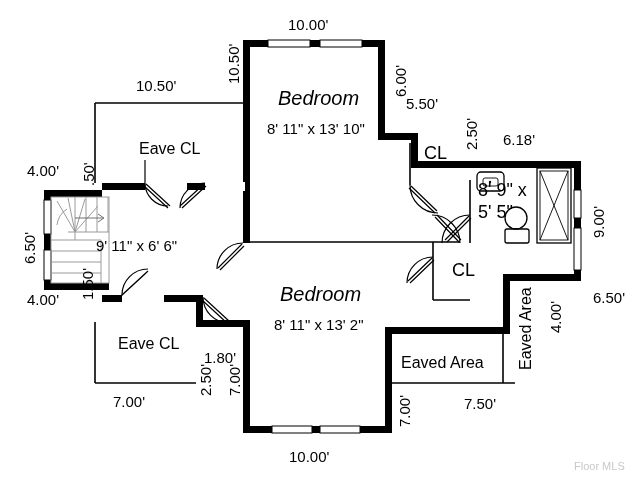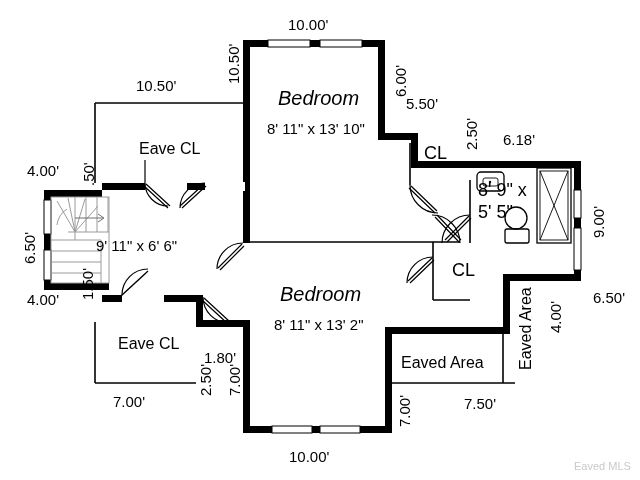--- a/index.html
+++ b/index.html
@@ -216,15 +216,15 @@
   <div class="lbl dim" style="left:27px;top:292px;">4.00'</div>
   <div class="lbl dim vert" style="left:80px;top:300px;">1.50'</div>
   <div class="lbl dim" style="left:113px;top:394px;">7.00'</div>
   <div class="lbl dim vert" style="left:198px;top:396px;">2.50'</div>
   <div class="lbl dim" style="left:204px;top:350px;">1.80'</div>
   <div class="lbl dim vert" style="left:227px;top:396px;">7.00'</div>
   <div class="lbl dim" style="left:289px;top:449px;">10.00'</div>
   <div class="lbl dim vert" style="left:397px;top:427px;">7.00'</div>
   <div class="lbl dim" style="left:417px;top:396px;margin-left:47px;">7.50'</div>
 
-  <div class="lbl wm" style="left:574px;top:461px;">Eaved MLS</div>
+  <div class="lbl wm" style="left:574px;top:461px;">Floor MLS</div>
 
 </div>
 
 </body></html>

